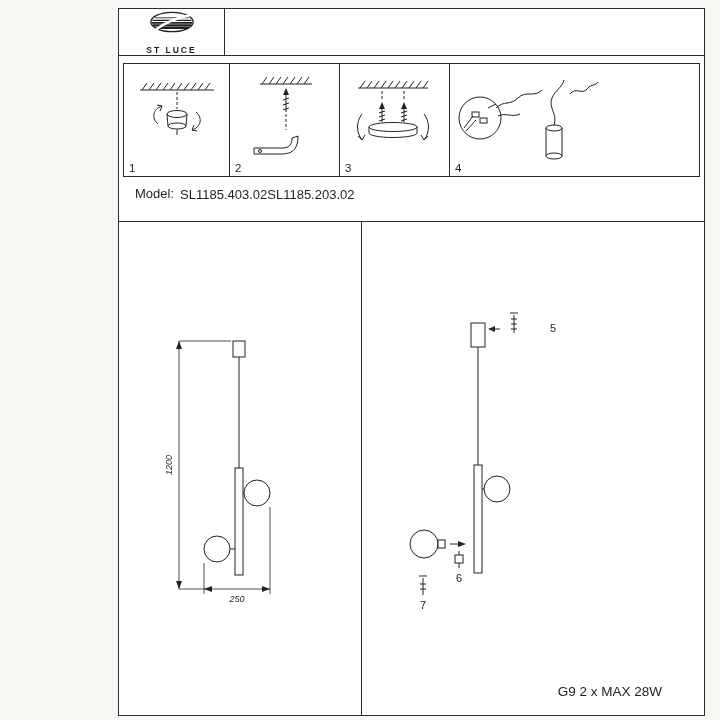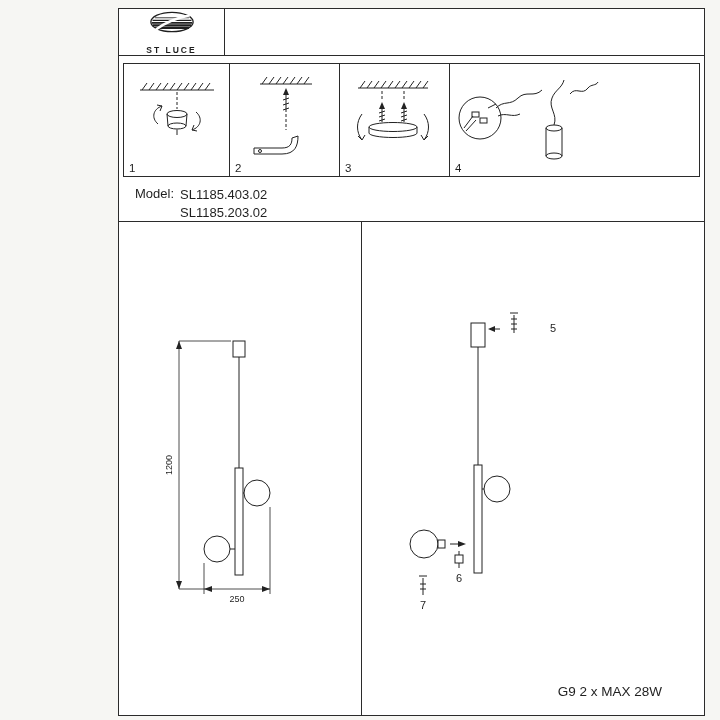--- a/index.html
+++ b/index.html
@@ -38,23 +38,23 @@
     background: #fff;
   }
   .step-cell { position: relative; border-right: 1px solid #2b2b2b; }
   .step-cell.c1 { width: 106px; }
   .step-cell.c2 { width: 110px; }
   .step-cell.c3 { width: 110px; }
   .step-cell.c4 { flex: 1; border-right: none; }
   .step-cell svg { position: absolute; left: 0; top: 0; }
   .step-num { position: absolute; left: 5px; bottom: 2px; font-size: 11.5px; }
   .model-block { padding: 9px 0 6px 16px; font-size: 13px; display: flex; gap: 6px; flex-shrink: 0; height: 44px; }
-  .model-numbers { display: flex; flex-direction: column; line-height: 1.35; }
+  .model-numbers { display: flex; line-height: 1.35; }
   .main-area { flex: 1; border-top: 1.5px solid #2b2b2b; display: flex; position: relative; }
-  .panel-left { width: 243px; border-right: 1.5px solid #2b2b2b; position: relative; }
+  .panel-left { width: 243px; border-right: 1.5px solid #2b2b2b; position: relative; font-style: italic; }
   .panel-right { flex: 1; position: relative; }
   .panel-left svg, .panel-right svg { position: absolute; left: 0; top: 0; }
   .spec { position: absolute; right: 42px; bottom: 16px; font-size: 13.5px; }
   svg text { font-family: "Liberation Sans", sans-serif; fill: #1f1f1f; }
 </style>
 </head>
 <body>
 
 <div class="doc">
 

